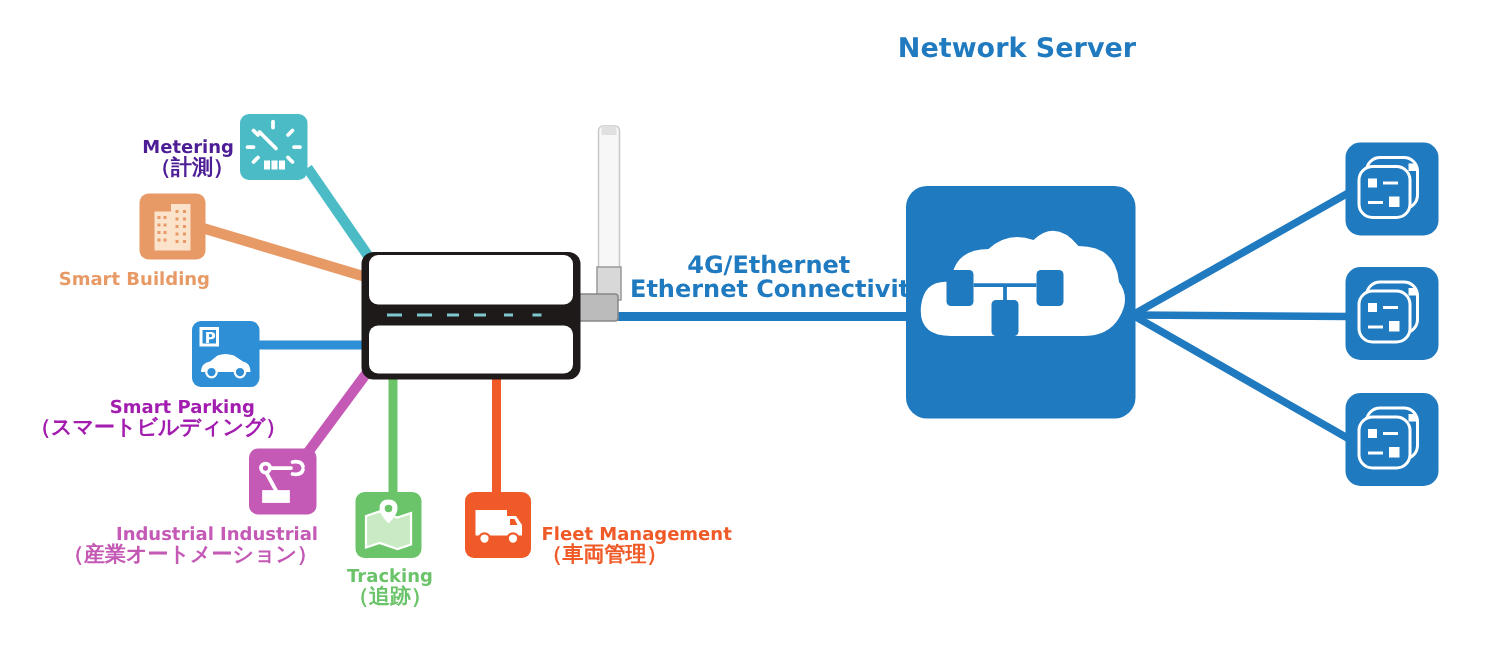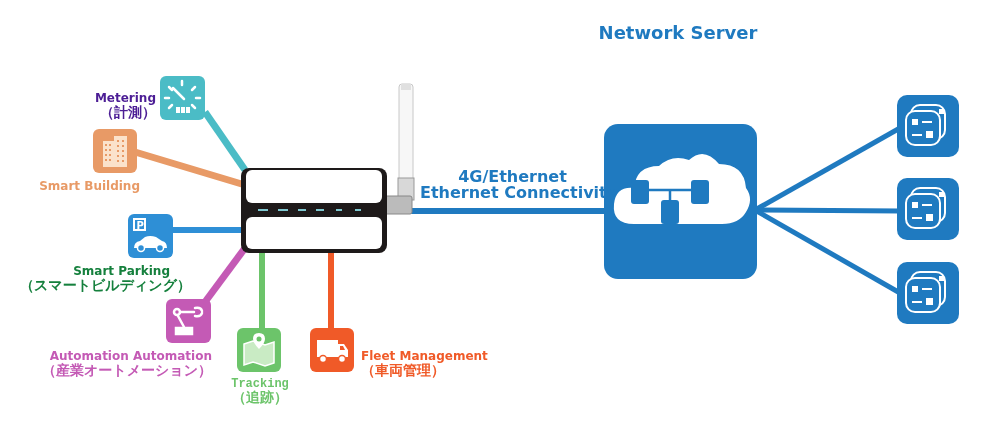--- a/index.html
+++ b/index.html
@@ -2,21 +2,21 @@
 <html><head>
   <meta charset="utf-8">
   <style>
     html, body { margin: 0; padding: 0; background: #ffffff; }
     body { width: 1000px; height: 430px; position: relative; overflow: hidden; font-family: "DejaVu Sans", sans-serif; }
     #diagram { position: absolute; left: 0; top: 0; }
     .lbl { position: absolute; font-weight: bold; font-size: 12px; line-height: 14px; white-space: nowrap; }
     .lbl .en { display: block; }
     .lbl .jp { display: block; font-size: 14px; }
     .right { text-align: right; }
-    .center { text-align: center; font-family: Liberation Mono, monospace; }
+    .center { text-align: center; }
     .title { position: absolute; color: #1f7ac0; font-weight: bold; font-size: 18px; line-height: 22px; text-align: center; white-space: nowrap; }
     .link-label { position: absolute; color: #1f7ac0; font-weight: bold; font-size: 16px; line-height: 16px; text-align: center; white-space: nowrap; }
   </style>
 </head>
 <body>
 
 <svg id="diagram" width="1000" height="430" viewBox="0 0 1000 430">
 
   <line x1="205" y1="112" x2="245" y2="170" stroke="#4bbcc6" stroke-width="7"></line>
   <line x1="135" y1="152" x2="245" y2="185" stroke="#e89a66" stroke-width="7"></line>
@@ -190,26 +190,26 @@
   </g>
 </svg>
 
 <div class="lbl right" style="left:70px; top:91px; width:86px; color:#4c1d95;text-align:right;">
   <span class="en">Metering</span>
   <span class="jp">（計測）</span>
 </div>
 <div class="lbl right" style="left:0px; top:179px; width:140px; color:#e89a66;">
   <span class="en">Smart Building</span>
 </div>
-<div class="lbl right" style="left:20px; top:264px; width:150px; color:#15803d;">
+<div class="lbl right" style="left:20px; top:264px; width:150px; color:#a21caf;">
   <span class="en">Smart Parking</span>
   <span class="jp">（スマートビルディング）</span>
 </div>
 <div class="lbl right" style="left:20px; top:349px; width:192px; color:#c45ab5;">
-  <span class="en">Automation Automation</span>
+  <span class="en">Industrial Industrial</span>
   <span class="jp">（産業オートメーション）</span>
 </div>
 <div class="lbl center" style="left:220px; top:377px; width:80px; color:#6cc46a;">
   <span class="en">Tracking</span>
   <span class="jp">（追跡）</span>
 </div>
 <div class="lbl" style="left:361px; top:349px; color:#f05a28;">
   <span class="en">Fleet Management</span>
   <span class="jp">（車両管理）</span>
 </div>

